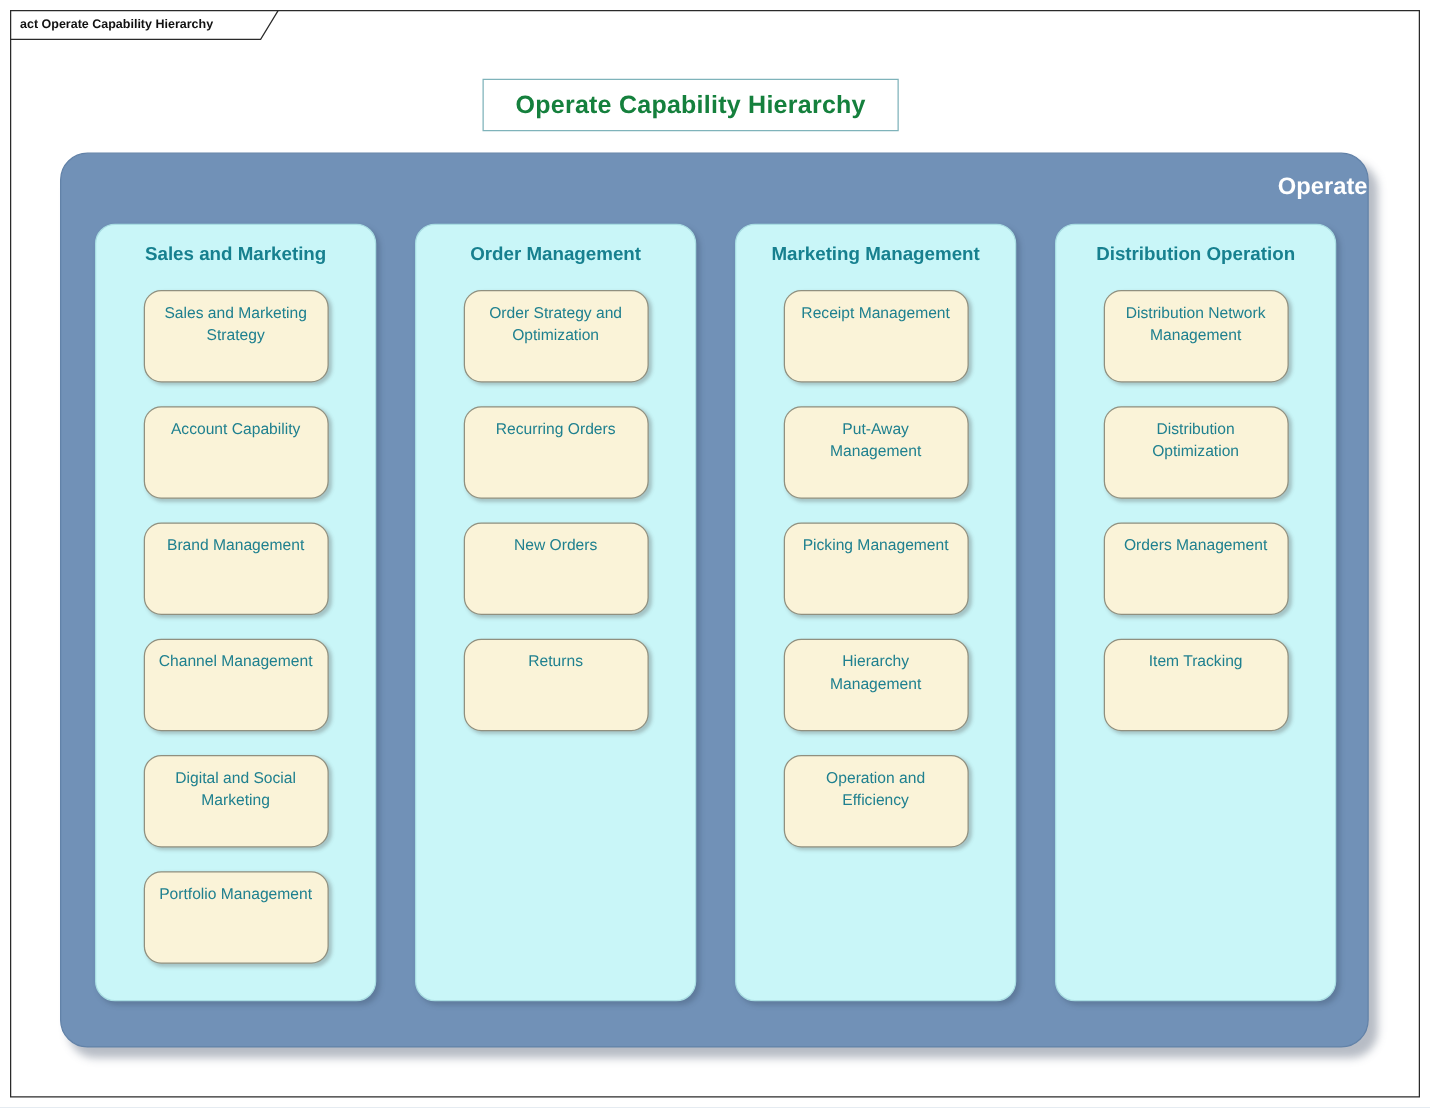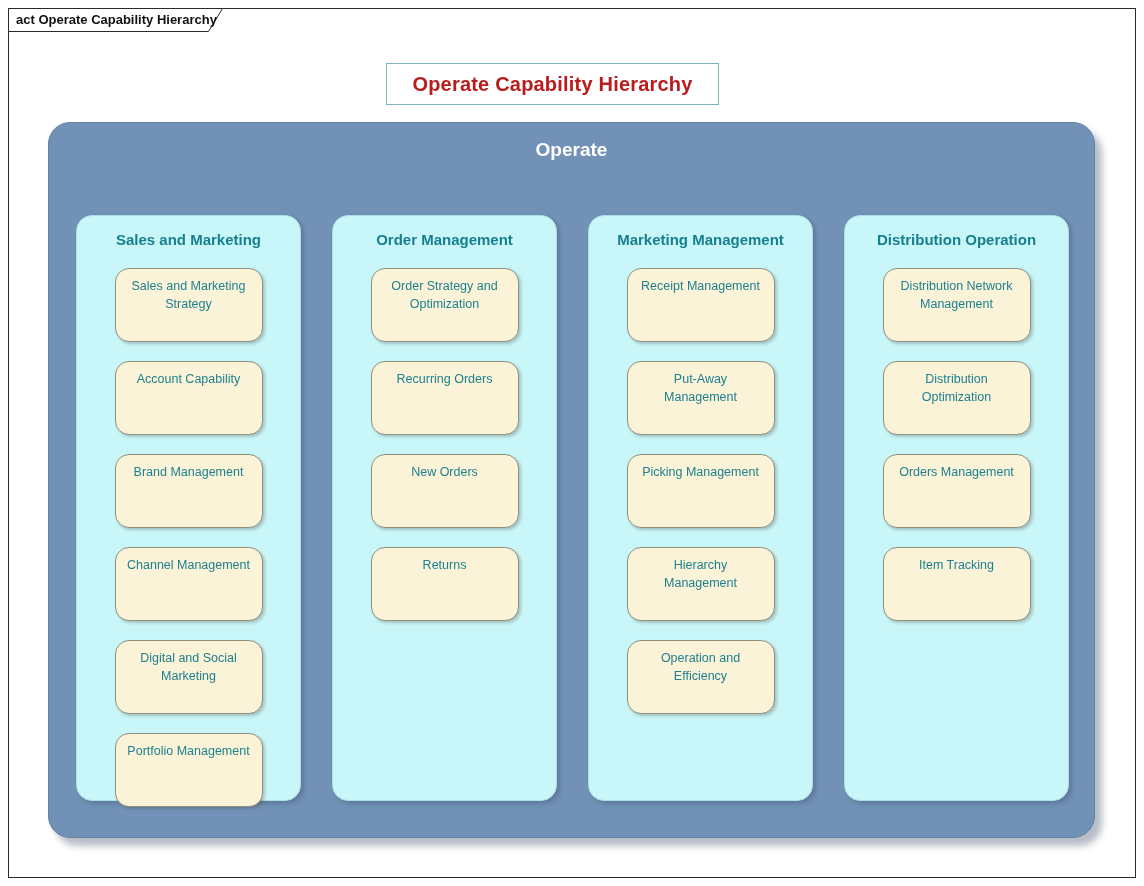--- a/index.html
+++ b/index.html
@@ -8,40 +8,40 @@
 
   .page { position:relative; width:1144px; height:886px; background:#ffffff; overflow:hidden; }
 
   
   .frame { position:absolute; left:8px; top:8px; width:1128px; height:870px;
            border:1px solid #2a2a2a; background:#ffffff; }
 
   .frame-tab { position:absolute; left:8px; top:8px; width:216px; height:24px; z-index:5; }
   .frame-tab svg { position:absolute; left:0; top:0; }
   .frame-tab .tab-label { position:absolute; left:8px; top:0; height:23px;
-           display:flex; align-items:center; font-size:13px; font-weight:bold; color:#111111; }
+           display:flex; align-items:center; font-size:10px; font-weight:bold; color:#111111; }
 
   
   .title-box { position:absolute; left:386px; top:63px; width:333px; height:42px;
            background:#ffffff; border:1px solid #7fb3ba;
            display:flex; align-items:center; justify-content:center; z-index:2; }
-  .title-text { font-size:20px; font-weight:bold; color:#b91c1c; letter-spacing:0.2px; }
+  .title-text { font-size:20px; font-weight:bold; color:#15803d; letter-spacing:0.2px; }
 
   
   .operate { position:absolute; left:48px; top:122px; width:1047px; height:716px;
            background:#7191b7; border:1px solid #6282a8; border-radius:22px;
            box-shadow:7px 8px 7px rgba(96,106,126,0.45); }
-  .operate-title { text-align:center; color:#ffffff; font-size:19px; font-weight:bold; padding-top:16px; }
+  .operate-title { text-align:right; color:#ffffff; font-size:19px; font-weight:bold; padding-top:16px; }
 
   .columns { position:absolute; left:27px; top:56px; width:993px; height:622px;
            display:flex; gap:31px; }
 
   .column { flex:1; background:#c9f6f8; border:1px solid #a9dee3; border-radius:16px;
            box-shadow:3px 3px 4px rgba(60,80,105,0.35);
-           display:flex; flex-direction:column; align-items:center;margin-top:36px; }
+           display:flex; flex-direction:column; align-items:center; }
   .column-header { font-size:15px; font-weight:bold; color:#17808f; margin-top:15px; white-space:nowrap; }
 
   .items { margin-top:20px; display:flex; flex-direction:column; gap:19px; }
 
   .cap-item { width:148px; height:74px; background:#faf3d8; border:1px solid #90907f;
            border-radius:14px; box-shadow:2px 2px 3px rgba(80,80,80,0.30);
            display:flex; justify-content:center; padding:9px 6px 0 6px; }
   .cap-item-label { font-size:12.5px; line-height:1.4; color:#1f808f; text-align:center;
            white-space:pre-line; }
 </style>

